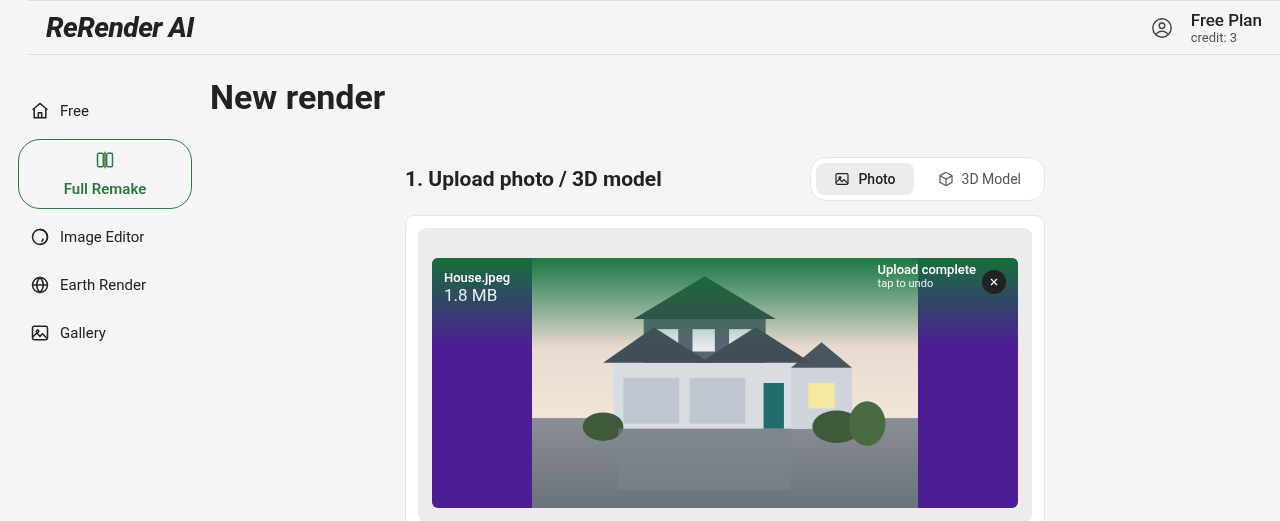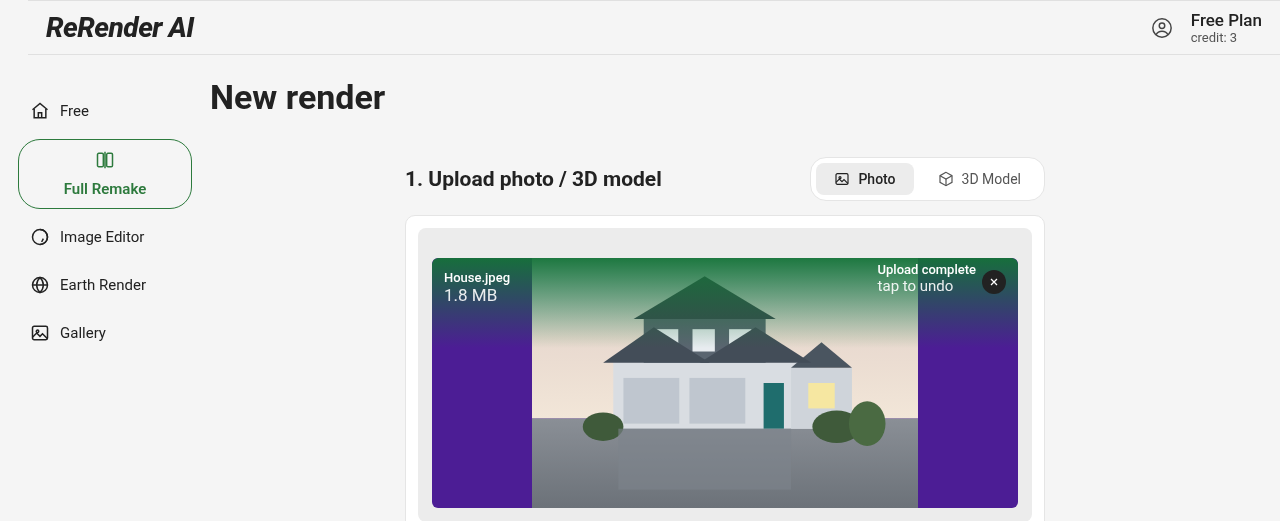--- a/index.html
+++ b/index.html
@@ -37,21 +37,21 @@
 .preview-overlay-left, .preview-overlay-right { position: absolute; top: 0; width: 50%; height: 90px; z-index: 3; }
 .preview-overlay-left { left: 0; background: linear-gradient(180deg, rgba(20,115,55,0.95) 0%, rgba(20,115,55,0) 100%); border-top-left-radius: 6px; }
 .preview-overlay-right { right: 0; background: linear-gradient(180deg, rgba(20,115,55,0.95) 0%, rgba(20,115,55,0) 100%); border-top-right-radius: 6px; }
 
 .file-info { position: absolute; top: 12px; left: 12px; z-index: 4; color: #fff; font-size: 13px; }
 .file-name { font-weight: 500; }
 .file-size { font-size: 17px; opacity: 0.9; }
 
 .upload-status { position: absolute; top: 4px; right: 42px; z-index: 4; color: #fff; text-align: left; font-size: 13px; }
 .status-main { font-weight: 500; }
-.status-sub { font-size: 15px; opacity: 0.9; }
+.status-sub { font-size: 11px; opacity: 0.9; }
 
 .close-btn { position: absolute; top: 12px; right: 12px; width: 24px; height: 24px; border-radius: 50%; background: #222; color: #fff; display: flex; align-items: center; justify-content: center; z-index: 5; cursor: pointer; font-size: 14px; }
 
 .house-img { position: absolute; left: 100px; right: 100px; top: 0; bottom: 0; z-index: 1; }
 .house-svg { width: 100%; height: 100%; display: block; }
 </style>
 </head>
 <body>
 
 <div class="topbar">

